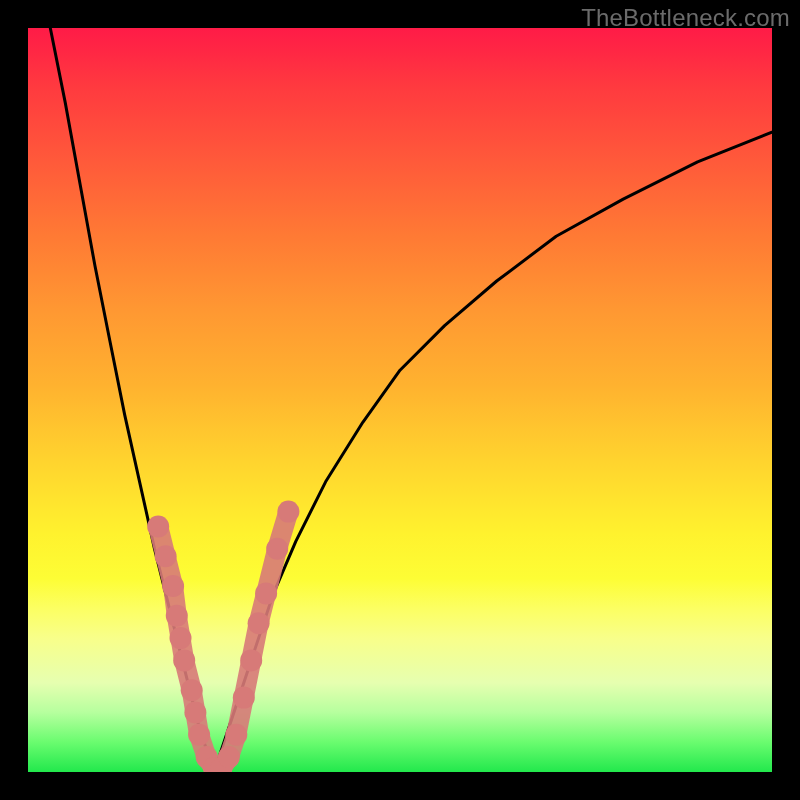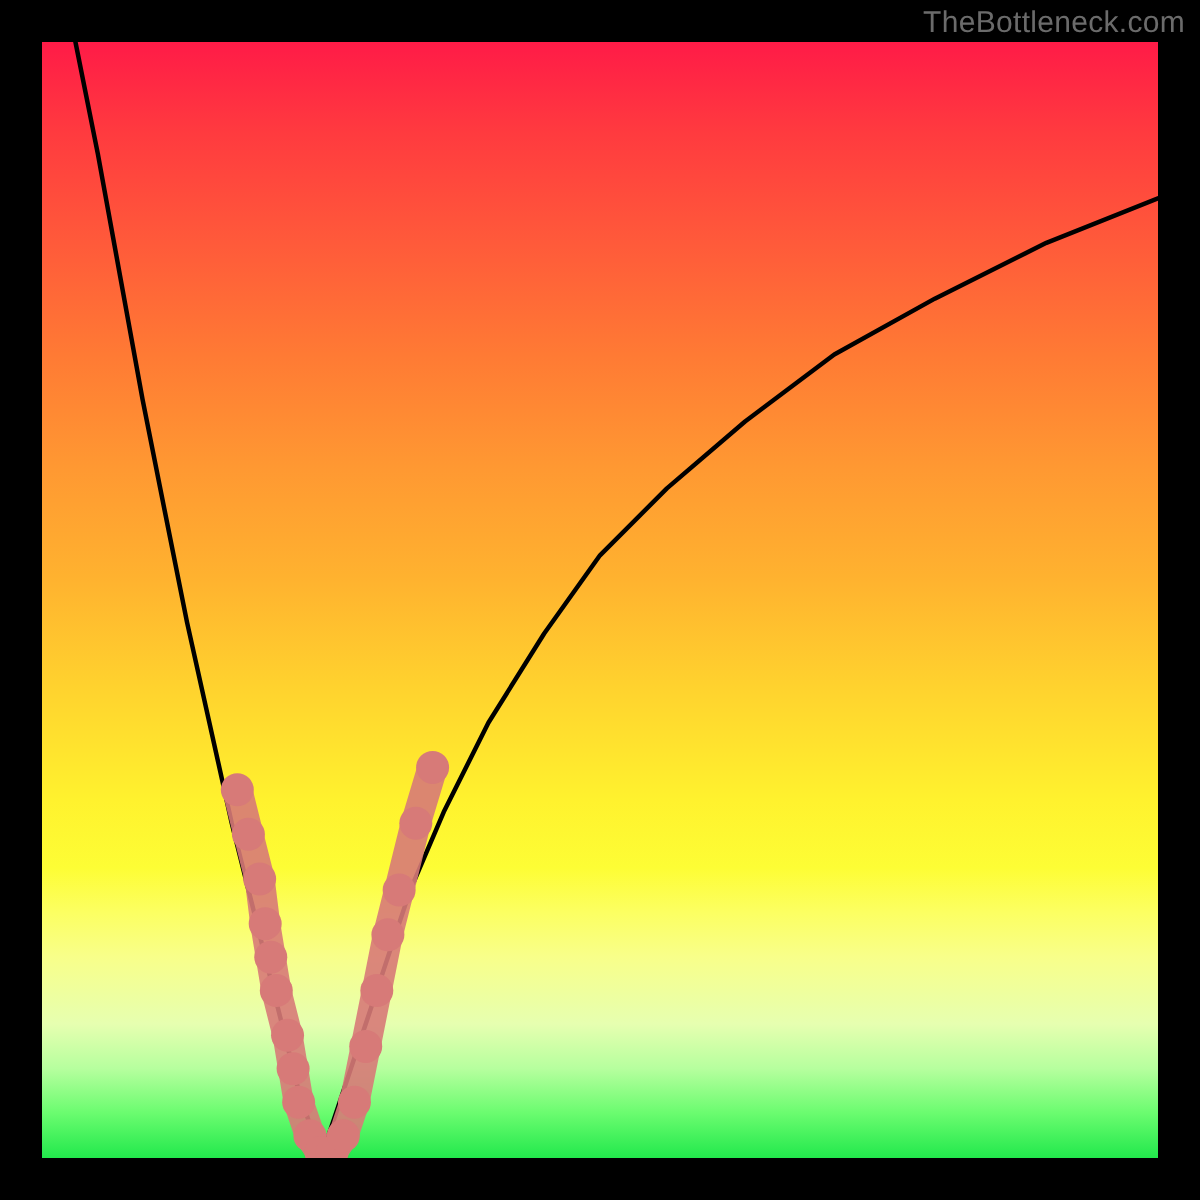--- a/index.html
+++ b/index.html
@@ -43,21 +43,21 @@
       #b6ff9e 92%,
       #6afc6f 96%,
       #22e84c 100%
     );
   }
   .watermark {
     position: absolute;
     top: 4px;
     right: 10px;
     color: #6b6b6b;
-    font-size: 20px;
+    font-size: 24px;
     font-weight: 400;
     letter-spacing: 0.2px;
     user-select: none;
   }
   svg {
     position: absolute;
     top: 0;
     left: 0;
   }
 </style>

